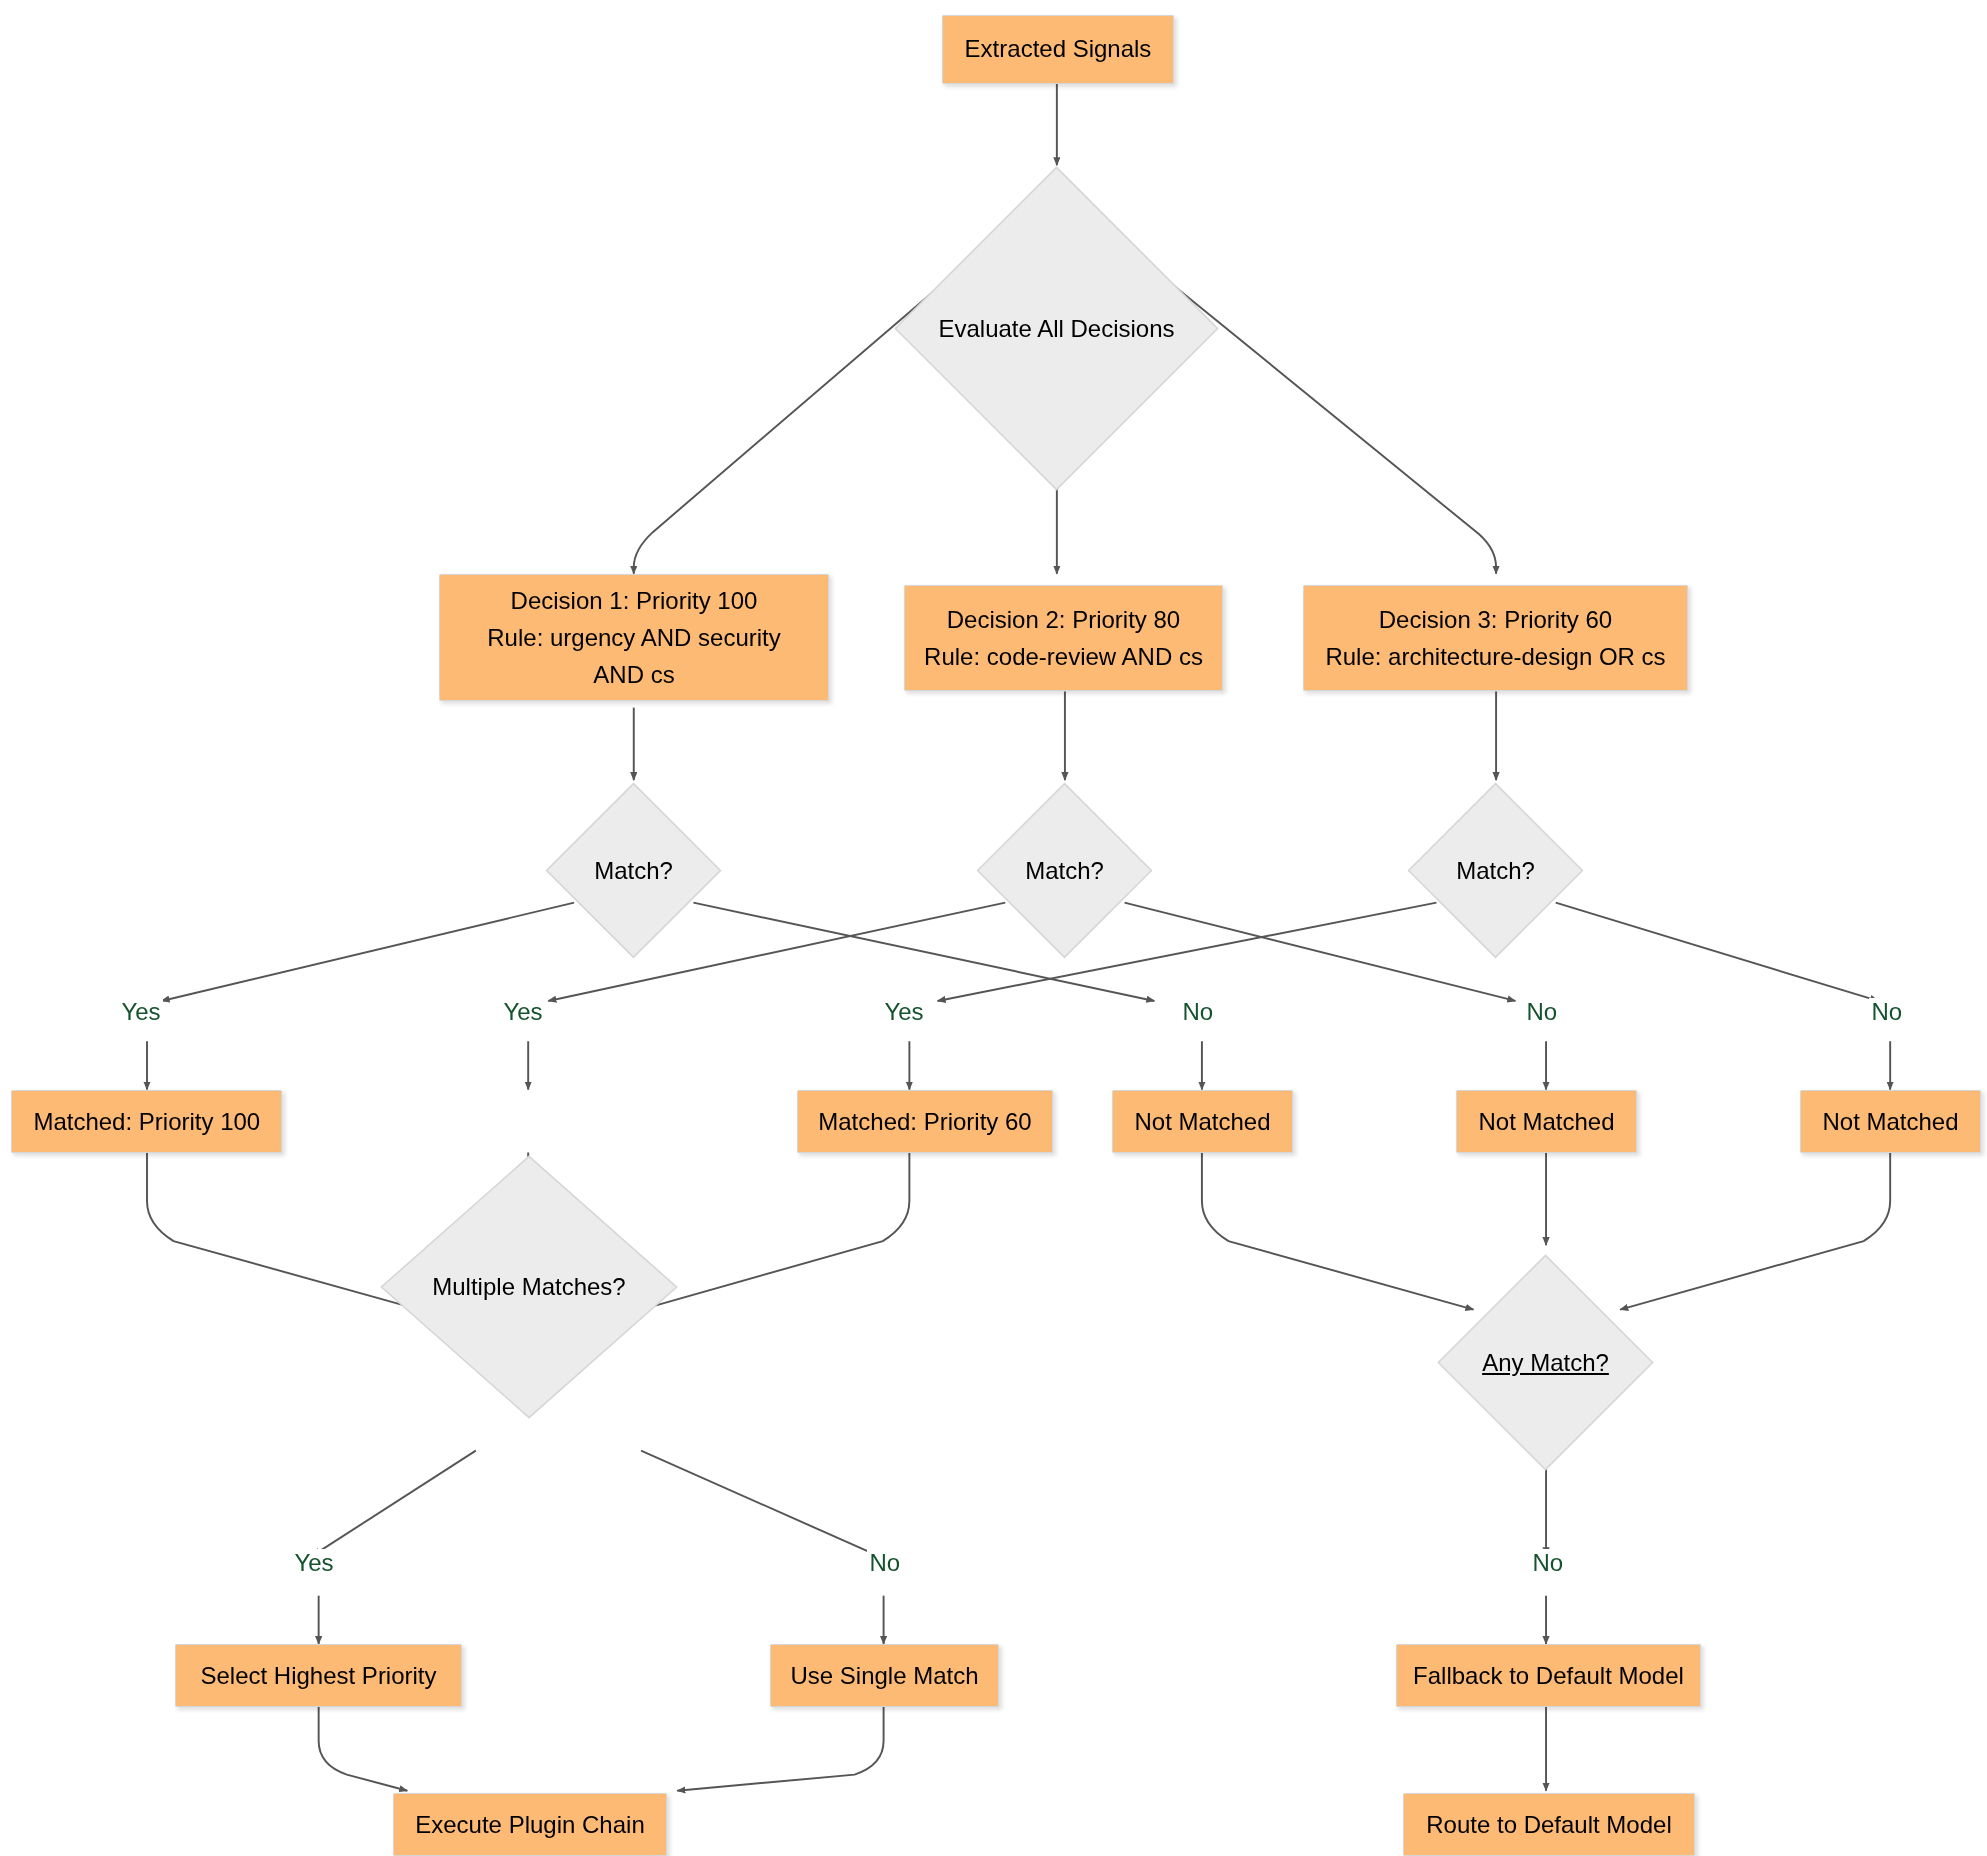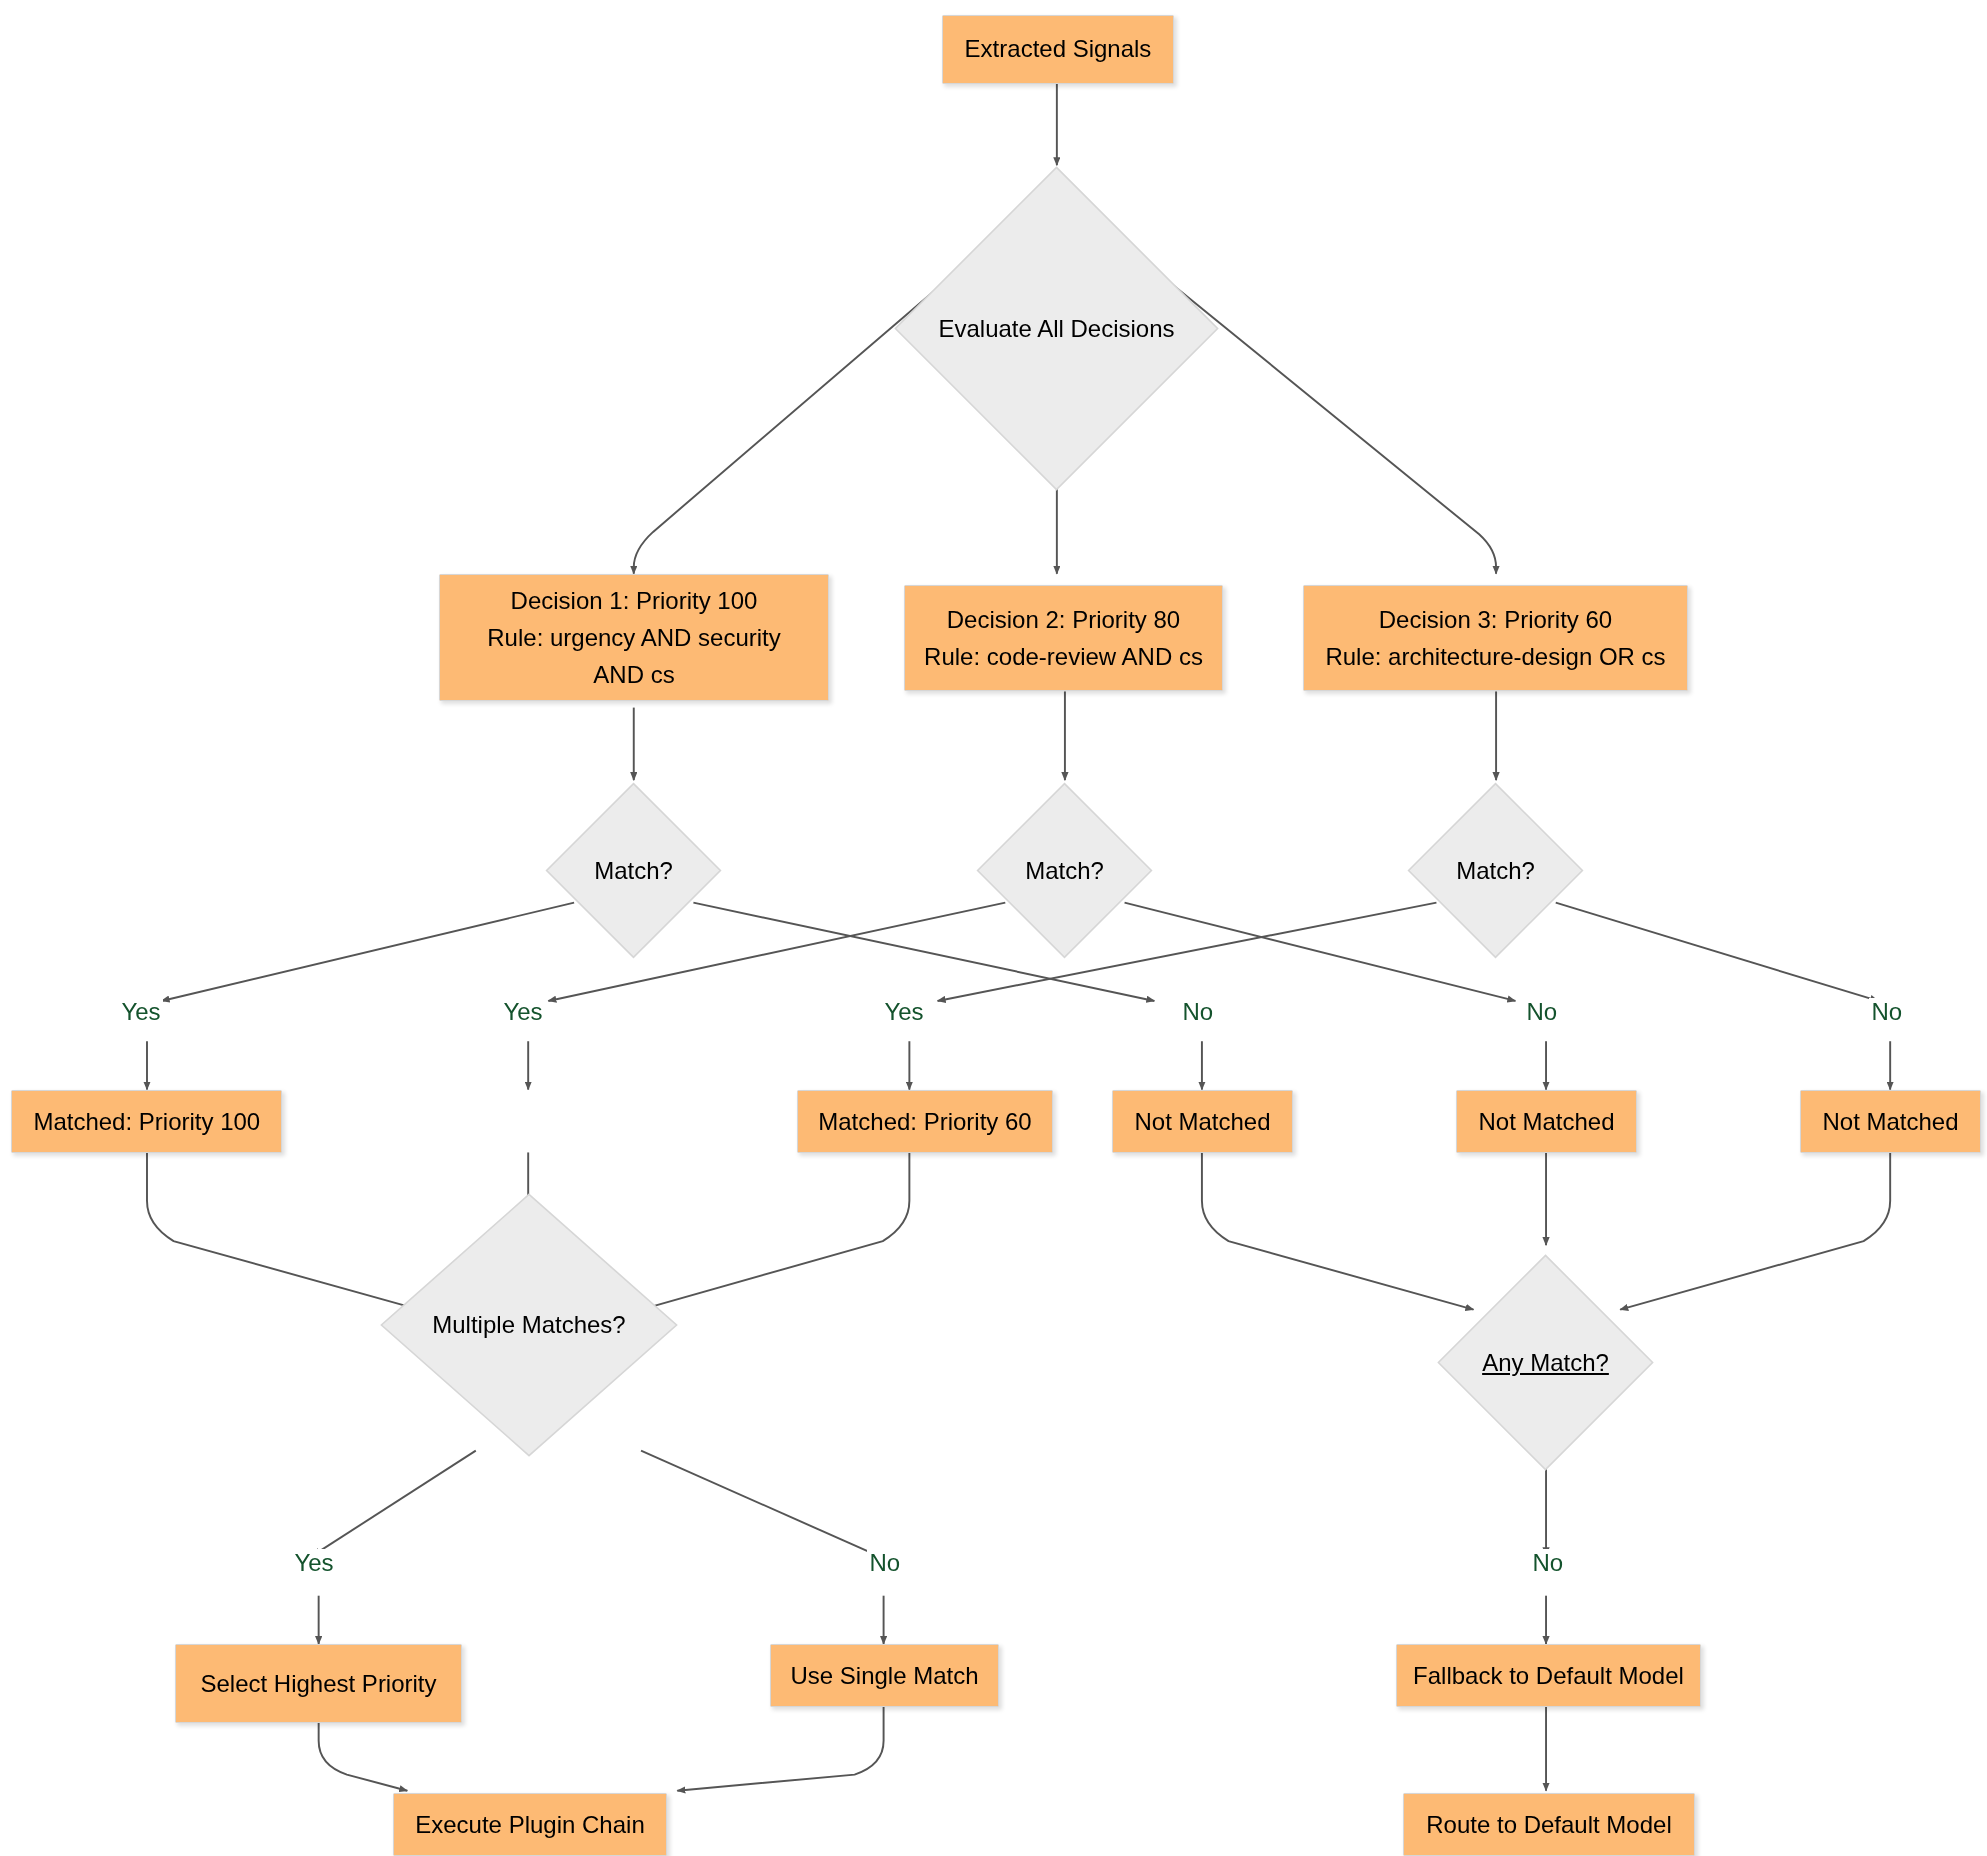--- a/index.html
+++ b/index.html
@@ -204,39 +204,39 @@
   </div>
 
   <div class="node rect" style="left:1456px; top:1090px; width:181px; height:63px;">
     <span class="nlabel">Not Matched</span>
   </div>
 
   <div class="node rect" style="left:1800px; top:1090px; width:181px; height:63px;">
     <span class="nlabel">Not Matched</span>
   </div>
 
-  <div class="node diamond" style="left:379px; top:1192px; width:300px; height:266px;">
+  <div class="node diamond" style="left:379px; top:1154px; width:300px; height:266px;">
     <svg class="diamond-shape" viewBox="0 0 372 330" preserveAspectRatio="none">
       <polygon points="186,3 369,165 186,327 3,165" fill="#ececec" stroke="#d6d6d6" stroke-width="2"></polygon>
     </svg>
     <span class="diamond-label">Multiple Matches?</span>
   </div>
 
   <div class="node diamond" style="left:1436px; top:1253px; width:219px; height:219px;text-decoration:underline;">
     <svg class="diamond-shape" viewBox="0 0 272 272" preserveAspectRatio="none">
       <polygon points="136,3 269,136 136,269 3,136" fill="#ececec" stroke="#d6d6d6" stroke-width="2"></polygon>
     </svg>
     <span class="diamond-label">Any Match?</span>
   </div>
 
   <div class="edge-label" style="left:292px; top:1549px;">Yes</div>
   <div class="edge-label" style="left:867px; top:1549px;">No</div>
   <div class="edge-label" style="left:1530px; top:1549px;">No</div>
 
-  <div class="node rect" style="left:175px; top:1644px; width:287px; height:79px;">
+  <div class="node rect" style="left:175px; top:1644px; width:287px; height:63px;">
     <span class="nlabel">Select Highest Priority</span>
   </div>
 
   <div class="node rect" style="left:770px; top:1644px; width:229px; height:63px;">
     <span class="nlabel">Use Single Match</span>
   </div>
 
   <div class="node rect" style="left:1396px; top:1644px; width:305px; height:63px;">
     <span class="nlabel">Fallback to Default Model</span>
   </div>

